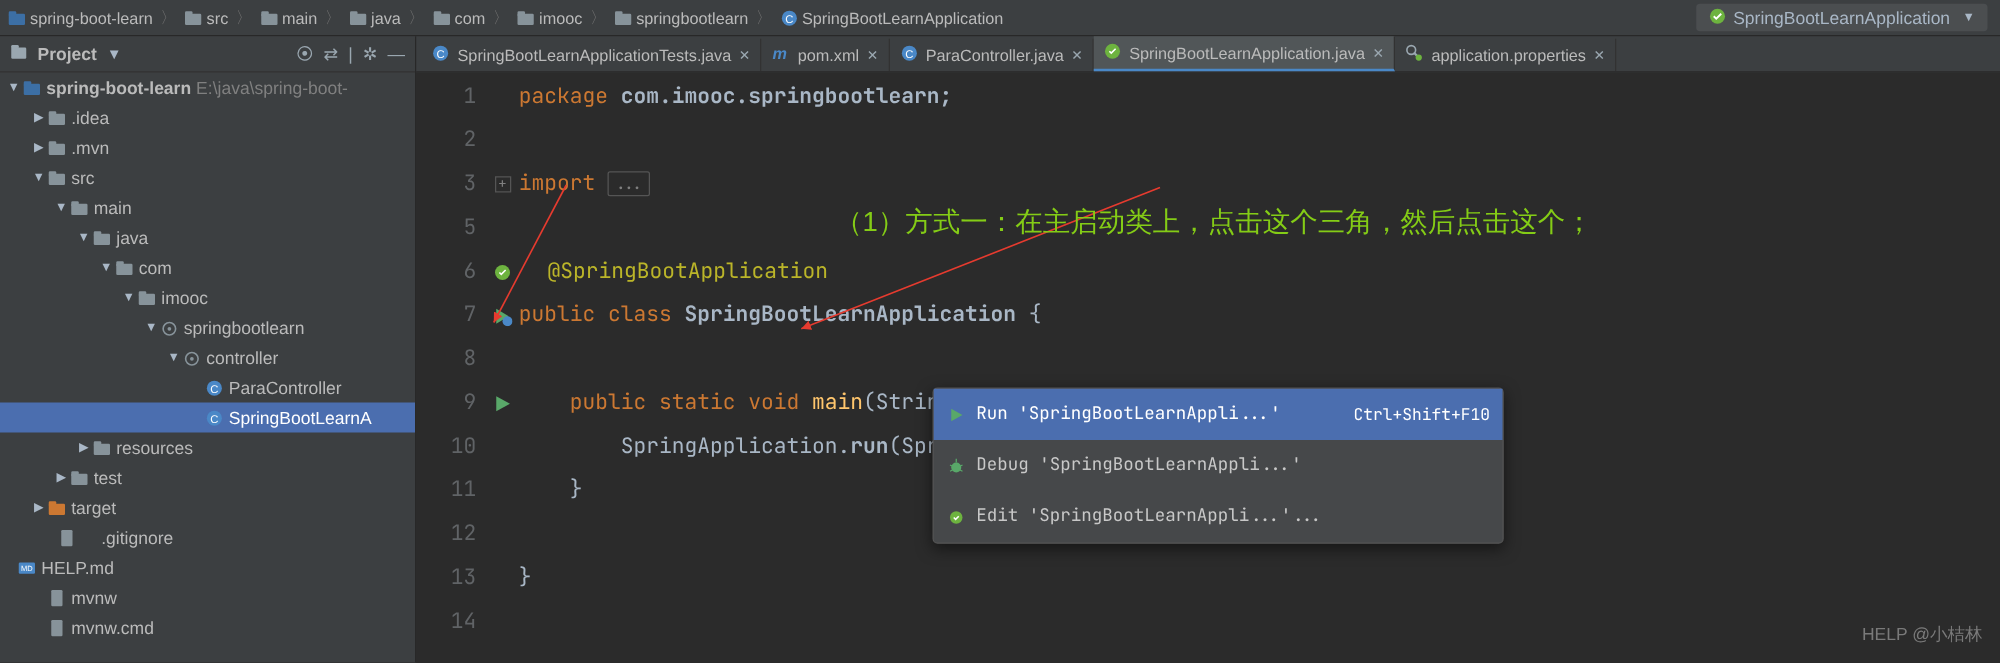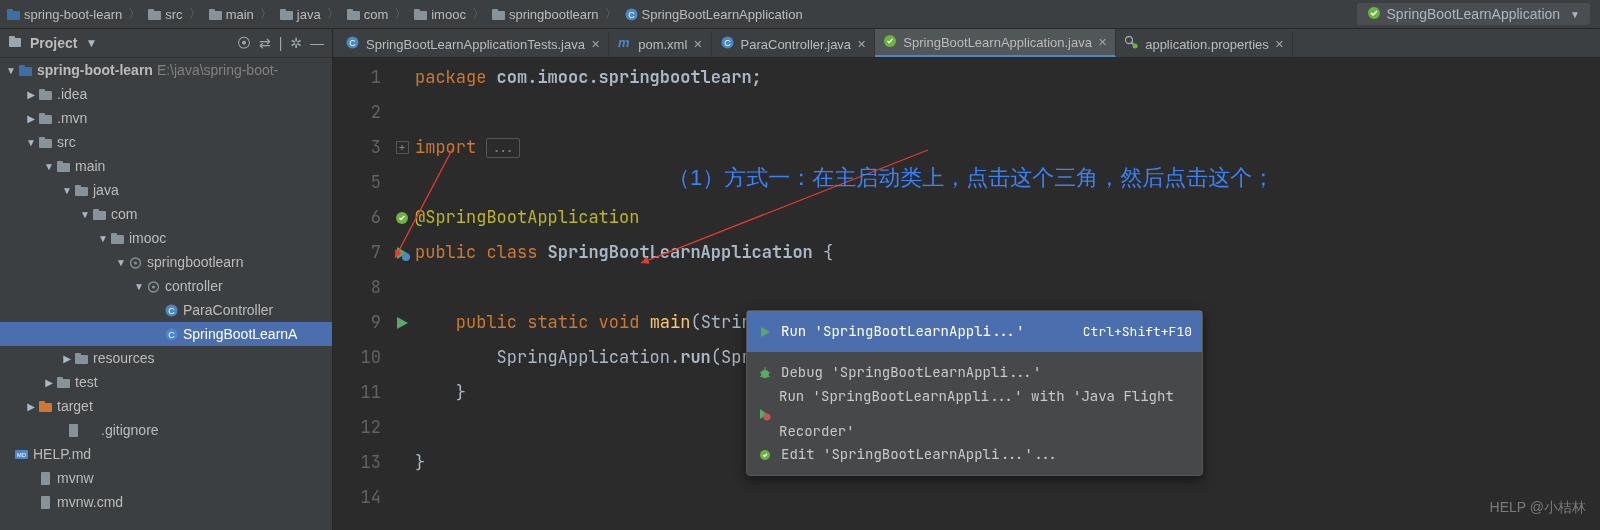--- a/index.html
+++ b/index.html
@@ -30,24 +30,24 @@
   .tab{height:26px;display:flex;align-items:center;gap:6px;padding:0 8px;color:#bbb;font-size:13px;border-right:1px solid #323232;cursor:pointer;}
   .tab.active{background:#515658;border-bottom:2px solid #4a88c7;height:26px;}
   .tab .close{color:#9aa7b0;font-size:11px;}
   .code{flex:1;display:flex;font-family:"JetBrains Mono",Consolas,monospace;font-size:17px;line-height:35px;position:relative;}
   .gutter{width:48px;text-align:right;color:#606366;padding-right:8px;user-select:none;padding-top:2px;}
   .marks{width:26px;padding-top:2px;}
   .marks .gm{height:35px;display:flex;align-items:center;justify-content:center;}
   .code-lines{flex:1;padding-top:2px;white-space:pre;}
   .kw{color:#cc7832;}
   .pkg{color:#a9b7c6;font-weight:bold;}
-  .ann{color:#bbb529;}
+  .ann{color:#bbb529;margin-left:23px;}
   .id{color:#ffc66d;}
   .line{height:35px;}
-  .annotation-text{position:absolute;left:335px;top:102px;color:#3b82f6;font-size:22px;font-weight:500;font-family:"Microsoft YaHei",sans-serif;z-index:5;}
+  .annotation-text{position:absolute;left:335px;top:102px;color:#84cc16;font-size:22px;font-weight:500;font-family:"Microsoft YaHei",sans-serif;z-index:5;}
   .arrow-svg{position:absolute;top:0;left:0;z-index:4;pointer-events:none;}
   .ctx-menu{position:absolute;left:413px;top:252px;width:455px;background:#46484a;border:1px solid #555;border-radius:4px;box-shadow:0 4px 12px rgba(0,0,0,0.5);z-index:6;font-size:14px;}
   .ctx-item{height:41px;display:flex;align-items:center;gap:8px;padding:0 10px;color:#c8c8c8;cursor:pointer;}
   .ctx-item.sel{background:#4b6eaf;color:#fff;}
   .ctx-item .short{margin-left:auto;color:#c8c8c8;font-size:13px;}
   .ctx-item.sel .short{color:#fff;}
   .ctx-icon{width:16px;display:inline-flex;justify-content:center;}
   .watermark{position:absolute;right:14px;bottom:6px;color:#7a7a7a;font-size:14px;font-family:"Microsoft YaHei",sans-serif;}
   .fold{display:inline-block;border:1px solid #555;color:#808080;font-size:13px;height:18px;line-height:18px;padding:0 4px;border-radius:2px;vertical-align:middle;}
 </style>
@@ -291,21 +291,21 @@
         <div class="tree-row" style="padding-left: 24px;">
           <span class="tw">▶</span>
           <span class="file-icon">
             <svg width="15" height="15">
               <rect x="1" y="4" width="13" height="9" rx="1" fill="#cc7832"></rect>
               <rect x="1" y="2" width="6" height="4" rx="1" fill="#cc7832"></rect>
             </svg>
           </span>
           <span class="lbl">target</span>
         </div>
-        <div class="tree-row" style="padding-left: 36px; gap: 16px;">
+        <div class="tree-row" style="padding-left: 16px; gap: 16px;">
           <span class="tw"> </span>
           <span class="file-icon">
             <svg width="15" height="15">
               <rect x="3" y="1" width="9" height="13" rx="1" fill="#87939a"></rect>
             </svg>
           </span>
           <span class="lbl">.gitignore</span>
         </div>
         <div class="tree-row" style="">
           <span class="tw"> </span>
@@ -461,29 +461,20 @@
                 <line x1="12" y1="6" x2="10" y2="7" stroke="#59a869"></line>
                 <line x1="2" y1="11" x2="4" y2="10" stroke="#59a869"></line>
                 <line x1="12" y1="11" x2="10" y2="10" stroke="#59a869"></line>
               </svg>
             </span>
             <span>Debug 'SpringBootLearnAppli...'</span>
           </div>
           <div class="ctx-item">
             <span class="ctx-icon">
               <svg width="14" height="14">
-                <path d="M3,2 L10,7 L3,12 Z" fill="#59a869"></path>
-                <circle cx="10" cy="10" r="3.5" fill="#c75450"></circle>
-              </svg>
-            </span>
-            <span>Run 'SpringBootLearnAppli...' with 'Java Flight Recorder'</span>
-          </div>
-          <div class="ctx-item">
-            <span class="ctx-icon">
-              <svg width="14" height="14">
                 <circle cx="7" cy="7" r="5" fill="#6db33f"></circle>
                 <path d="M5 7 L6.5 8.5 L9 6" stroke="#fff" stroke-width="1.2" fill="none"></path>
               </svg>
             </span>
             <span>Edit 'SpringBootLearnAppli...'...</span>
           </div>
         </div>
 
       <div class="watermark">HELP @小桔林</div>
     </div>

